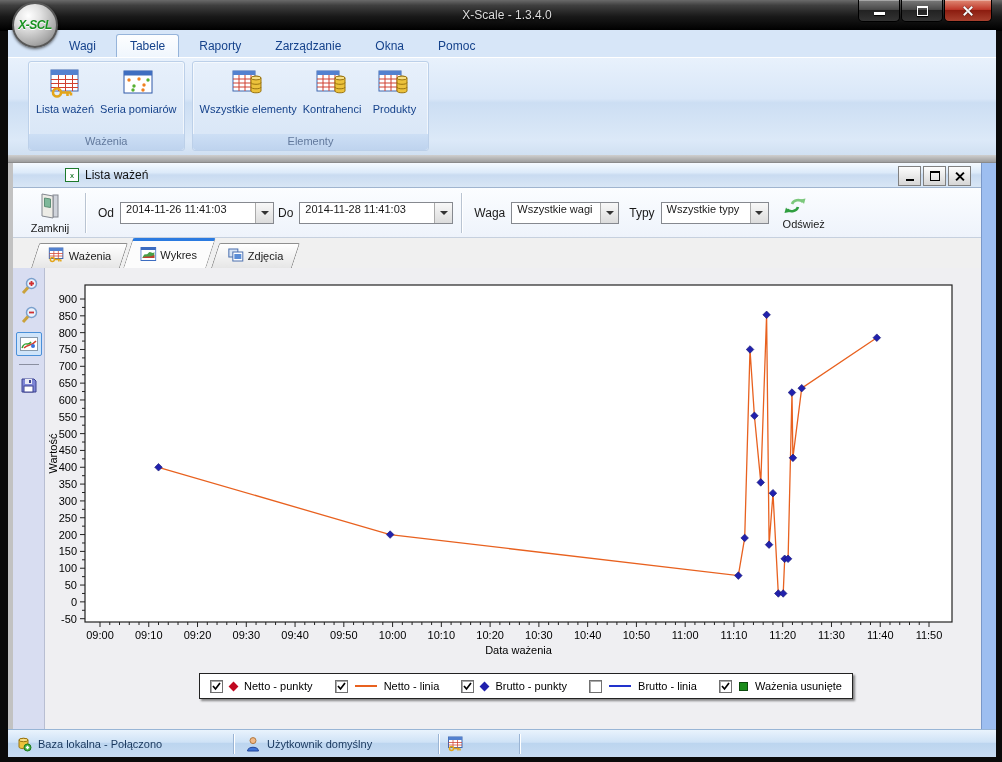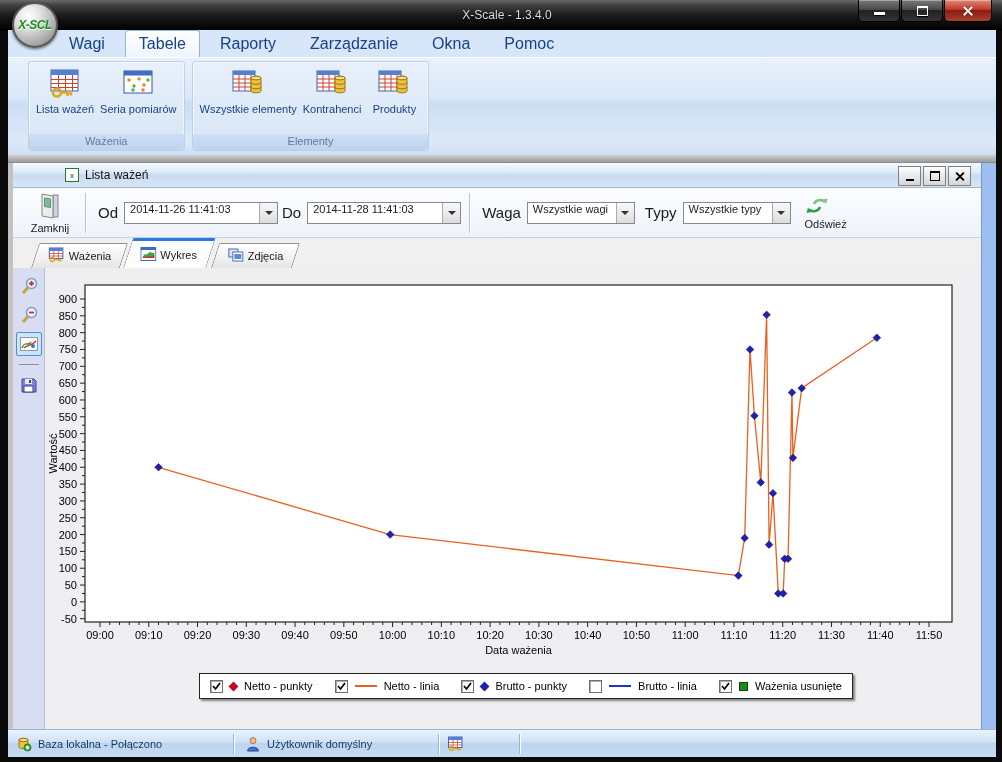--- a/index.html
+++ b/index.html
@@ -22,21 +22,21 @@
     box-shadow:inset 0 1px 0 rgba(255,255,255,.35);display:flex;align-items:center;justify-content:center;margin-left:1px;}
   .winbtn.close{width:46px;background:linear-gradient(180deg,#e08a75,#c0392b 45%,#8c1d10 50%,#a8402e);}
   .g-min{width:11px;height:3px;background:#fff;box-shadow:0 1px 1px #000;margin-top:6px;}
   .g-max{width:9px;height:7px;border:1px solid #fff;border-top:2px solid #fff;box-shadow:0 1px 1px #000;}
   .g-x{position:relative;width:12px;height:10px;}
   .g-x:before,.g-x:after{content:"";position:absolute;left:5px;top:-1px;width:2px;height:12px;background:#fff;box-shadow:0 0 1px #000;}
   .g-x:before{transform:rotate(45deg);} .g-x:after{transform:rotate(-45deg);}
   
   .menurow{position:absolute;left:8px;right:6px;top:30px;height:27px;background:#d7e6f8;
     display:flex;align-items:flex-end;padding-left:47px;box-sizing:border-box;}
-  .mtab{padding:4px 13px;margin-right:6px;color:#15428b;font-size:16px;border:1px solid transparent;border-bottom:none;}
+  .mtab{padding:4px 13px;margin-right:6px;color:#15428b;font-size:12px;border:1px solid transparent;border-bottom:none;}
   .mtab.sel{background:linear-gradient(180deg,#fdfeff,#f0f6fd);border:1px solid #96b4da;border-bottom:none;
     border-radius:3px 3px 0 0;}
   
   .ribbon{position:absolute;left:8px;right:6px;top:57px;height:98px;
     background:linear-gradient(180deg,#e8f1fc 0%,#d9e7f8 42%,#ccdef3 46%,#dce9f8 85%,#d0e0f2 100%);
     border-top:1px solid #fff;display:flex;align-items:flex-start;padding:3px 0 0 20px;box-sizing:border-box;}
   .rgroup{border:1px solid #bcd0e9;border-radius:3px;margin-right:7px;height:88px;
     background:linear-gradient(180deg,#e7f0fb,#d7e5f6);box-shadow:inset 0 0 0 1px rgba(255,255,255,.6);
     display:flex;flex-direction:column;}
   .rbtns{flex:1;display:flex;align-items:flex-start;padding:3px 4px 0 4px;}
@@ -63,21 +63,21 @@
   .mg-max{width:8px;height:7px;border:1px solid #000;border-top:2px solid #000;}
   .mg-x{position:relative;width:10px;height:9px;}
   .mg-x:before,.mg-x:after{content:"";position:absolute;left:4px;top:-1px;width:2px;height:11px;background:#000;}
   .mg-x:before{transform:rotate(45deg);} .mg-x:after{transform:rotate(-45deg);}
   
   .toolbar{position:absolute;left:13px;top:188px;width:968px;height:50px;
     background:linear-gradient(180deg,#fbfdff,#eef3fb);border-bottom:1px solid #c6d0de;
     display:flex;align-items:center;box-sizing:border-box;}
   .tb-close{margin-left:10px;width:54px;display:flex;flex-direction:column;align-items:center;}
   .tb-sep{width:1px;height:40px;background:#b9c4d2;margin:0 8px;box-shadow:1px 0 0 #fff;}
-  .tb-lbl{font-size:15px;margin:0 6px 0 4px;}
+  .tb-lbl{font-size:12px;margin:0 6px 0 4px;}
   .combo{height:22px;background:#fff;border:1px solid #86898f;display:flex;align-items:flex-start;box-sizing:border-box;}
   .combo .val{flex:1;padding:0 5px;font-size:11px;white-space:nowrap;overflow:hidden;}
   .combo .dbtn{width:17px;height:100%;border-left:1px solid #aaa;
     background:linear-gradient(180deg,#f8f8f8,#dcdcdc);display:flex;align-items:center;justify-content:center;}
   .arrow-dn{width:0;height:0;border-left:4px solid transparent;border-right:4px solid transparent;border-top:4px solid #333;}
   .tb-refresh{margin-left:14px;display:flex;flex-direction:column;align-items:flex-start;}
   
   .viewtabs{position:absolute;left:13px;top:238px;width:968px;height:30px;background:#f0f0f0;
     display:flex;align-items:flex-end;padding-left:22px;box-sizing:border-box;}
   .vtab{height:24px;transform:skewX(-18deg);border:1px solid #8f8f8f;border-bottom:none;

